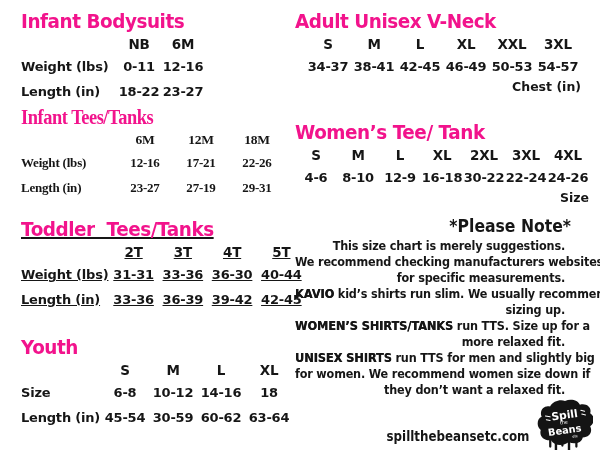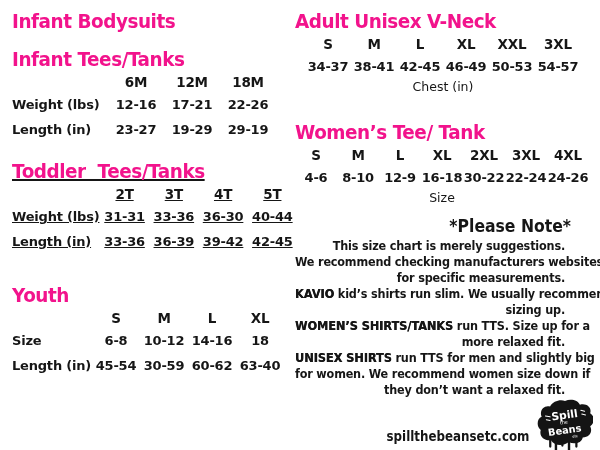--- a/index.html
+++ b/index.html
@@ -3,50 +3,50 @@
 <meta charset="utf-8">
 <style>
   :root { --accent:#F2138C; --ink:#161616; }
   * { box-sizing: border-box; }
   html,body { margin:0; padding:0; }
   body {
     width:600px; height:450px; background:#ffffff; overflow:hidden;
     position:relative; color:var(--ink);
     font-family:"DejaVu Sans", sans-serif;
   }
-  .col-left  { position:absolute; left:12px;  top:8px;  width:285px; }
+  .col-left  { position:absolute; left:21px;  top:8px;  width:285px; }
   .col-right { position:absolute; left:295px; top:8px; width:300px; }
 
   .h {
     margin:0; font-size:20px; line-height:26px; font-weight:bold;
     color:var(--accent); letter-spacing:-0.5px; white-space:pre;
     transform:scaleX(0.92); transform-origin:0 50%;
   }
-  .sec2 { margin-top:12px; } .sec3 { margin-top:16px;text-decoration:underline; } .sec4 { margin-top:28px; }
+  .sec2 { margin-top:0;font-family:Liberation Serif, serif; } .sec3 { margin-top:16px;text-decoration:underline; } .sec4 { margin-top:22px; }
 
   table.t { border-collapse:collapse; table-layout:fixed; }
   table.t th, table.t td {
     padding:0; font-weight:bold; text-align:center; vertical-align:middle;
     font-size:13px; letter-spacing:-0.2px; white-space:nowrap;
   }
   table.t tr.hdr th { height:20px; font-size:13.5px; }
   table.t tr.row td { height:25px; }
   table.t td.lbl { text-align:left; font-size:13px; }
 
   .t-ib  td.lbl, .t-ib  th.lbl { width:96px; } .t-ib  .c { width:44px; }
   .t-it  td.lbl { width:96px; } .t-it  .c { width:56px; }
   .t-tt  td.lbl { width:88px; } .t-tt  .c { width:50px; }
   .t-yo  td.lbl { width:80px; } .t-yo  .c { width:48px; }
 
   .t-ad { margin-left:10px; } .t-ad .c { width:46px; }
   .t-ad tr.row td { height:20px; }
   .t-wo .c { width:42px; } .t-wo tr.row td { height:20px; font-size:13px; }
   .t-right tr.hdr th { height:22px; }
 
-  .axis { font-size:12.5px; font-weight:normal; text-align:center; height:16px; }
+  .axis { font-size:12.5px; font-weight:bold; text-align:right; height:16px; }
   .axis-ad { width:276px; margin-left:10px; }
   .axis-wo { width:294px; }
 
   .rsec2 { margin-top:24px; }
 
   .note { margin-top:10px;text-align:right; }
   .note-title {
     font-size:17px; font-weight:bold; height:22px;
     transform:scaleX(0.92); transform-origin:0 50%;
   }
@@ -68,20 +68,39 @@
 </style>
 </head>
 <body>
 
 <div>
 
   <div class="col-left">
 
     <section>
       <h2 class="h">Infant Bodysuits</h2>
+      <table class="t t-ib">
+        <tbody>
+            <tr class="hdr">
+          <th class="lbl"></th>
+          <th class="c">NB</th>
+          <th class="c">6M</th>
+        </tr>
+        <tr class="row">
+          <td class="lbl">Weight (lbs)</td>
+          <td class="c">0-11</td>
+          <td class="c">12-16</td>
+        </tr>
+        <tr class="row">
+          <td class="lbl">Length (in)</td>
+          <td class="c">18-22</td>
+          <td class="c">23-27</td>
+        </tr>
+      </tbody>
+        </table>
     </section>
 
     <section class="sec2">
       <h2 class="h">Infant Tees/Tanks</h2>
       <table class="t t-it">
         <tbody>
             <tr class="hdr">
           <th class="lbl"></th>
           <th class="c">6M</th>
           <th class="c">12M</th>
@@ -89,22 +108,22 @@
         </tr>
         <tr class="row">
           <td class="lbl">Weight (lbs)</td>
           <td class="c">12-16</td>
           <td class="c">17-21</td>
           <td class="c">22-26</td>
         </tr>
         <tr class="row">
           <td class="lbl">Length (in)</td>
           <td class="c">23-27</td>
-          <td class="c">19-29</td>
-          <td class="c">29-19</td>
+          <td class="c">27-19</td>
+          <td class="c">29-31</td>
         </tr>
       </tbody>
         </table>
     </section>
 
     <section class="sec3">
       <h2 class="h">Toddler  Tees/Tanks</h2>
       <table class="t t-tt">
         <tbody>
             <tr class="hdr">
@@ -148,21 +167,21 @@
           <td class="c">6-8</td>
           <td class="c">10-12</td>
           <td class="c">14-16</td>
           <td class="c">18</td>
         </tr>
         <tr class="row">
           <td class="lbl">Length (in)</td>
           <td class="c">45-54</td>
           <td class="c">30-59</td>
           <td class="c">60-62</td>
-          <td class="c">63-40</td>
+          <td class="c">63-64</td>
         </tr>
       </tbody>
         </table>
     </section>
   </div>
 
   <div class="col-right">
 
     <section>
       <h2 class="h">Adult Unisex V-Neck</h2>

